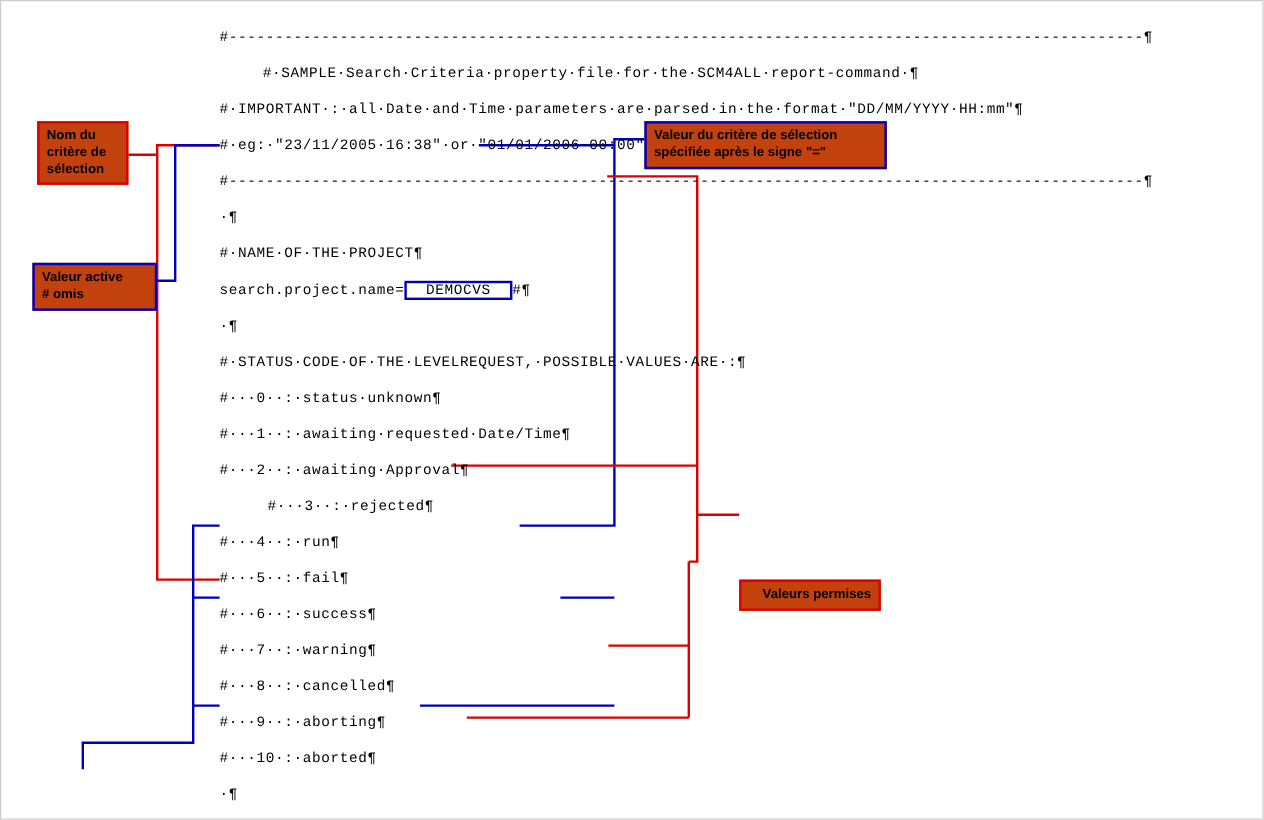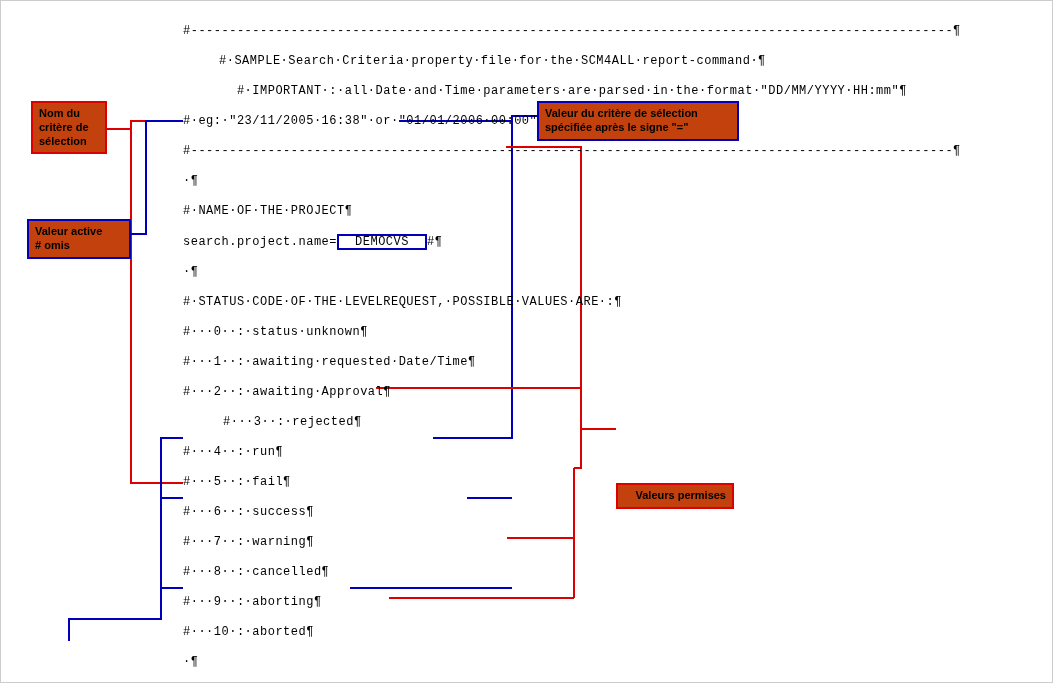--- a/index.html
+++ b/index.html
@@ -62,21 +62,21 @@
   <path d="M 68 640 L 68 618 L 160 618 L 160 437 L 182 437 M 160 497 L 182 497 M 160 587 L 182 587" stroke="#00b" stroke-width="2" fill="none"></path>
 
   <path d="M 536 115 L 511 115 L 511 120 L 398 120 M 511 115 L 511 437 L 432 437 M 511 497 L 466 497 M 511 587 L 349 587" stroke="#00b" stroke-width="2" fill="none"></path>
 
   <path d="M 615 428 L 580 428 L 580 146 L 505 146 M 580 387 L 375 387 M 580 428 L 580 467 L 573 467 M 573 467 L 573 537 L 506 537 M 573 597 L 388 597 M 573 467 L 573 597" stroke="#d00" stroke-width="2" fill="none"></path>
 </svg>
 
 <div class="code-area">
 <span style="display: block;">#---------------------------------------------------------------------------------------------------¶</span>
 <span style="display: block; margin-left: 36px;">#·SAMPLE·Search·Criteria·property·file·for·the·SCM4ALL·report-command·¶</span>
-<span style="display: block; text-align: center;">#·IMPORTANT·:·all·Date·and·Time·parameters·are·parsed·in·the·format·"DD/MM/YYYY·HH:mm"¶</span>
+<span style="display: block;">#·IMPORTANT·:·all·Date·and·Time·parameters·are·parsed·in·the·format·"DD/MM/YYYY·HH:mm"¶</span>
 <span style="display: block;">#·eg:·"23/11/2005·16:38"·or·"01/01/2006·00:00"¶</span>
 <span style="display: block;">#---------------------------------------------------------------------------------------------------¶</span>
 <span style="display: block;">·¶</span>
 <span style="display: block;">#·NAME·OF·THE·PROJECT¶</span>
 <span style="display: block;"><span>search.project.name=</span><span class="val-box">DEMOCVS</span><span>#¶</span></span>
 <span style="display: block;">·¶</span>
 <span style="display: block;">#·STATUS·CODE·OF·THE·LEVELREQUEST,·POSSIBLE·VALUES·ARE·:¶</span>
 <span style="display: block;">#···0··:·status·unknown¶</span>
 <span style="display: block;">#···1··:·awaiting·requested·Date/Time¶</span>
 <span style="display: block;">#···2··:·awaiting·Approval¶</span>

